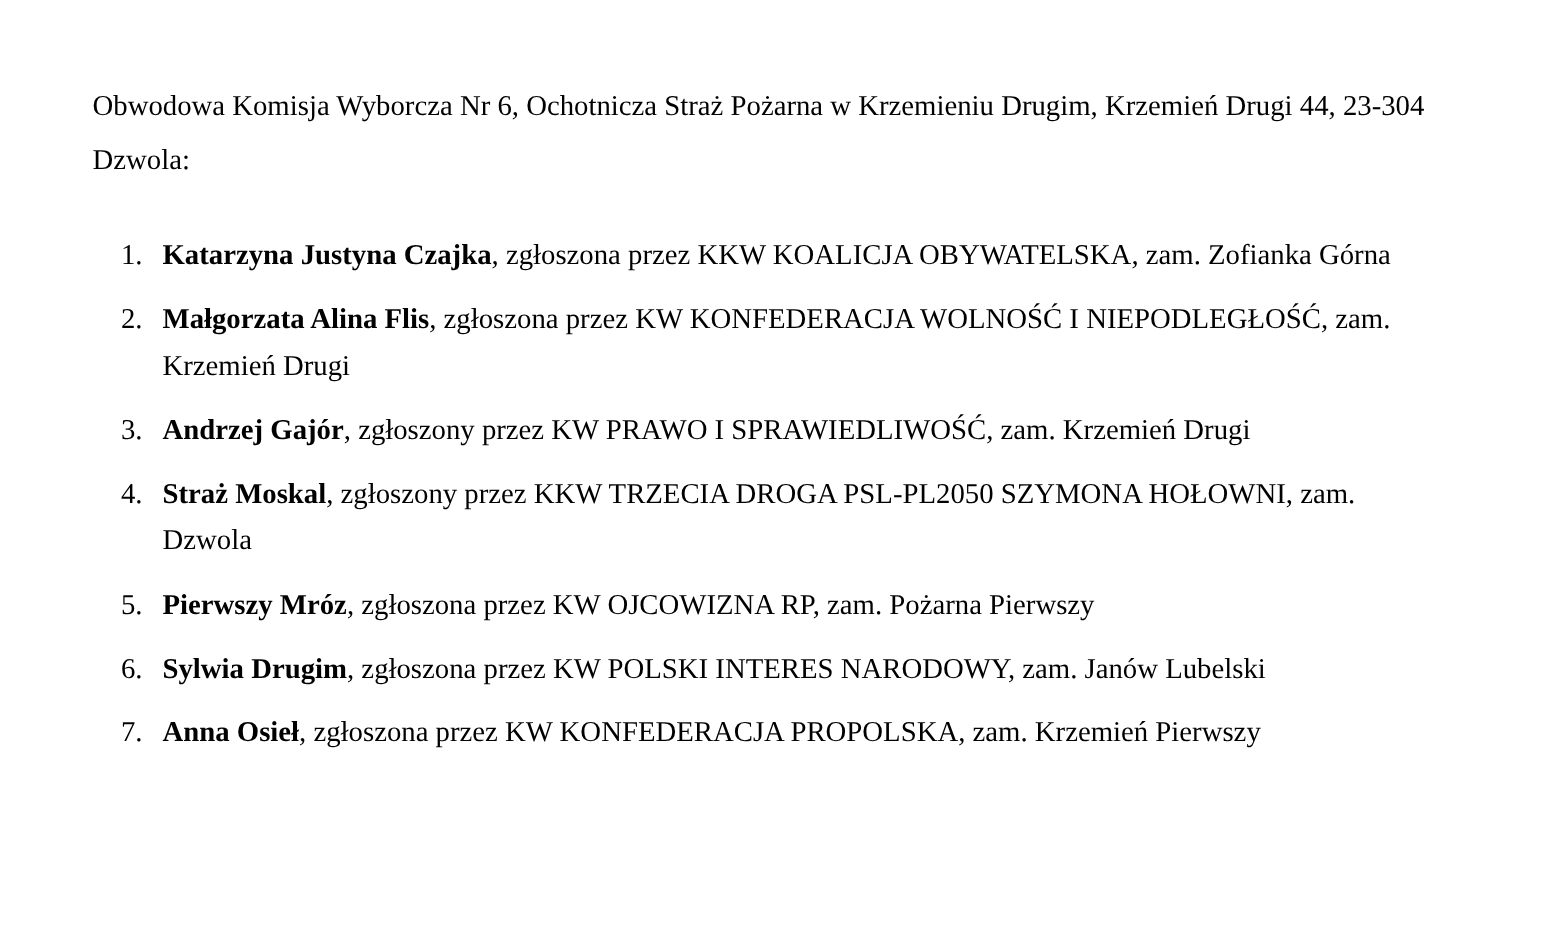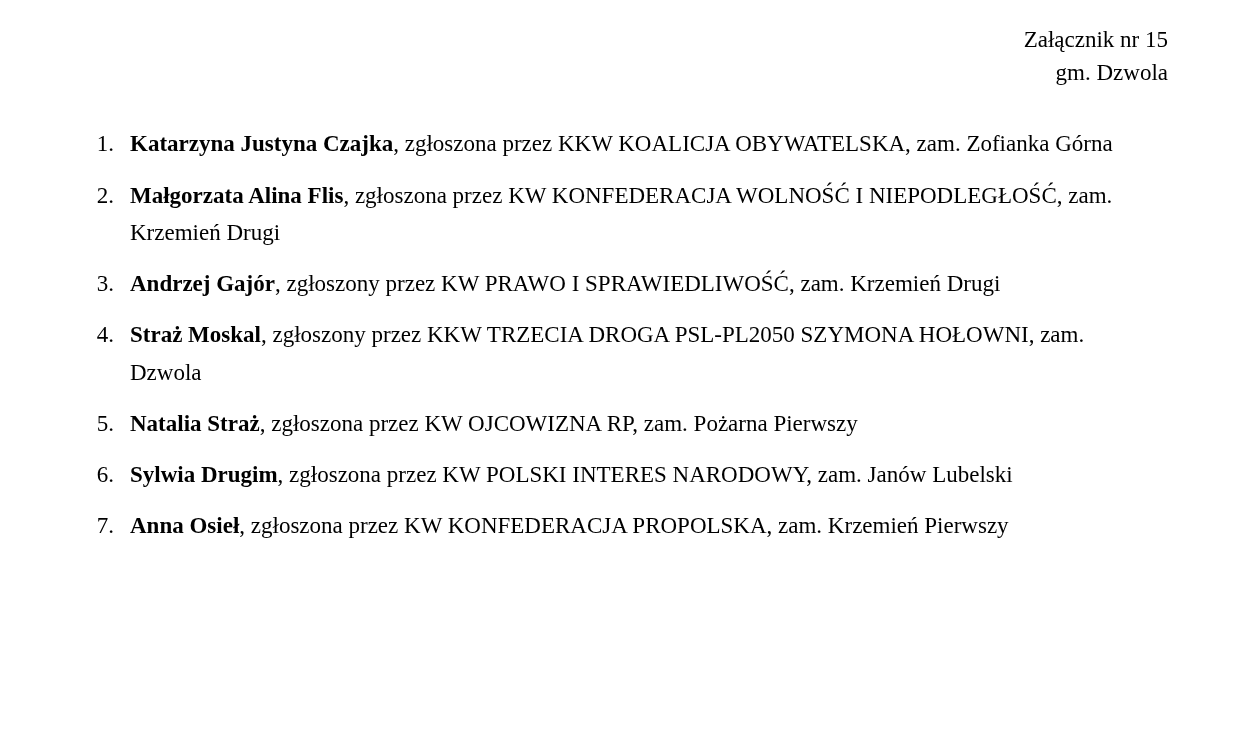--- a/index.html
+++ b/index.html
@@ -68,46 +68,43 @@
   .cand-rest {
     font-weight: normal;
     text-align: right;
   }
 </style>
 </head>
 <body>
 
 <div class="page">
 
-  <div class="header-block">
-    <span class="header-line">Załącznik nr 15</span>
-    <span class="header-line">gm. Dzwola</span>
-  </div>
 
+  <p class="intro">Obwodowa Komisja Wyborcza Nr 6, Ochotnicza Straż Pożarna w Krzemieniu Drugim, Krzemień Drugi 44, 23-304 Dzwola:</p>
 
   <ol class="committee-list">
     <li class="committee-item">
       <span class="item-number">1.</span>
       <span class="item-body"><span class="cand-name">Katarzyna Justyna Czajka</span><span class="cand-rest">, zgłoszona przez KKW KOALICJA OBYWATELSKA, zam. Zofianka Górna</span></span>
     </li>
     <li class="committee-item">
       <span class="item-number">2.</span>
       <span class="item-body"><span class="cand-name">Małgorzata Alina Flis</span><span class="cand-rest">, zgłoszona przez KW KONFEDERACJA WOLNOŚĆ I NIEPODLEGŁOŚĆ, zam. Krzemień Drugi</span></span>
     </li>
     <li class="committee-item">
       <span class="item-number">3.</span>
       <span class="item-body"><span class="cand-name">Andrzej Gajór</span><span class="cand-rest">, zgłoszony przez KW PRAWO I SPRAWIEDLIWOŚĆ, zam. Krzemień Drugi</span></span>
     </li>
     <li class="committee-item">
       <span class="item-number">4.</span>
       <span class="item-body"><span class="cand-name">Straż Moskal</span><span class="cand-rest">, zgłoszony przez KKW TRZECIA DROGA PSL-PL2050 SZYMONA HOŁOWNI, zam. Dzwola</span></span>
     </li>
     <li class="committee-item">
       <span class="item-number">5.</span>
-      <span class="item-body"><span class="cand-name">Natalia Straż</span><span class="cand-rest">, zgłoszona przez KW OJCOWIZNA RP, zam. Pożarna Pierwszy</span></span>
+      <span class="item-body"><span class="cand-name">Pierwszy Mróz</span><span class="cand-rest">, zgłoszona przez KW OJCOWIZNA RP, zam. Pożarna Pierwszy</span></span>
     </li>
     <li class="committee-item">
       <span class="item-number">6.</span>
       <span class="item-body"><span class="cand-name">Sylwia Drugim</span><span class="cand-rest">, zgłoszona przez KW POLSKI INTERES NARODOWY, zam. Janów Lubelski</span></span>
     </li>
     <li class="committee-item">
       <span class="item-number">7.</span>
       <span class="item-body"><span class="cand-name">Anna Osieł</span><span class="cand-rest">, zgłoszona przez KW KONFEDERACJA PROPOLSKA, zam. Krzemień Pierwszy</span></span>
     </li>
   </ol>

